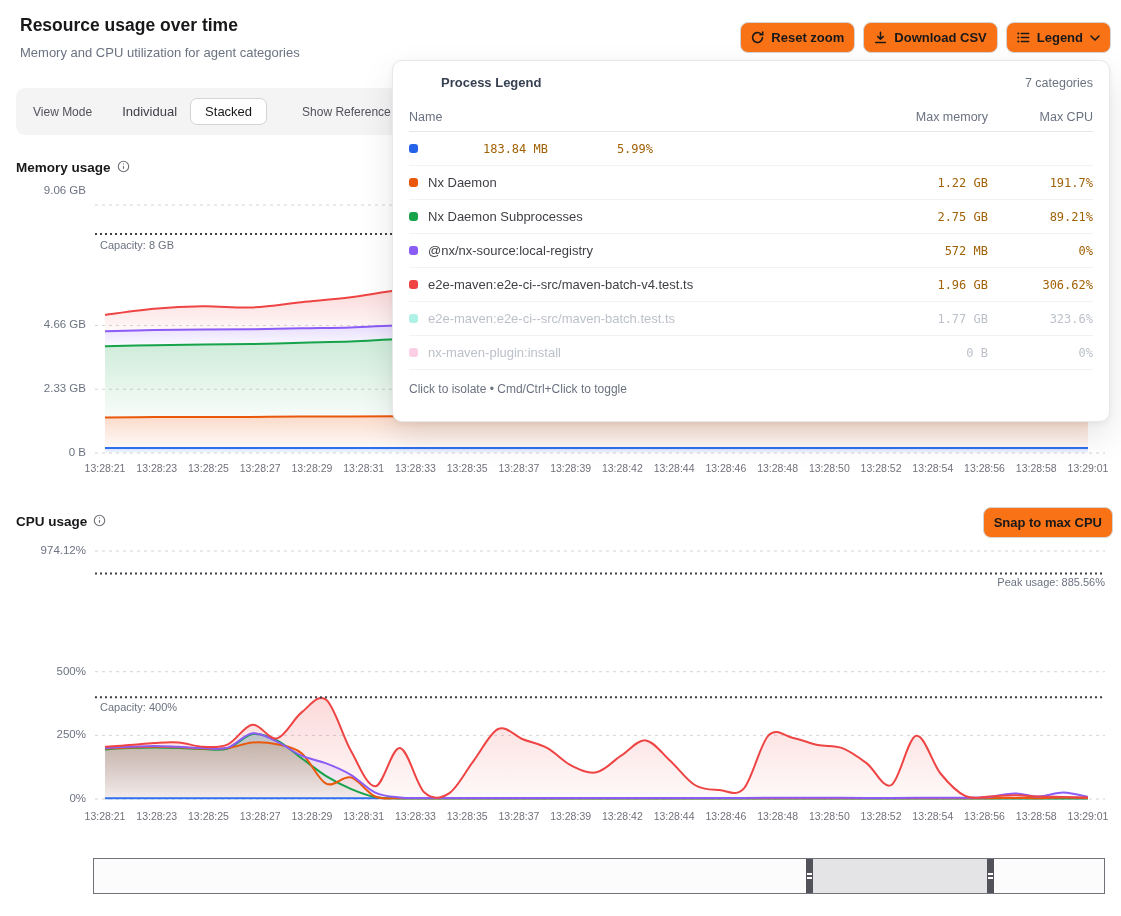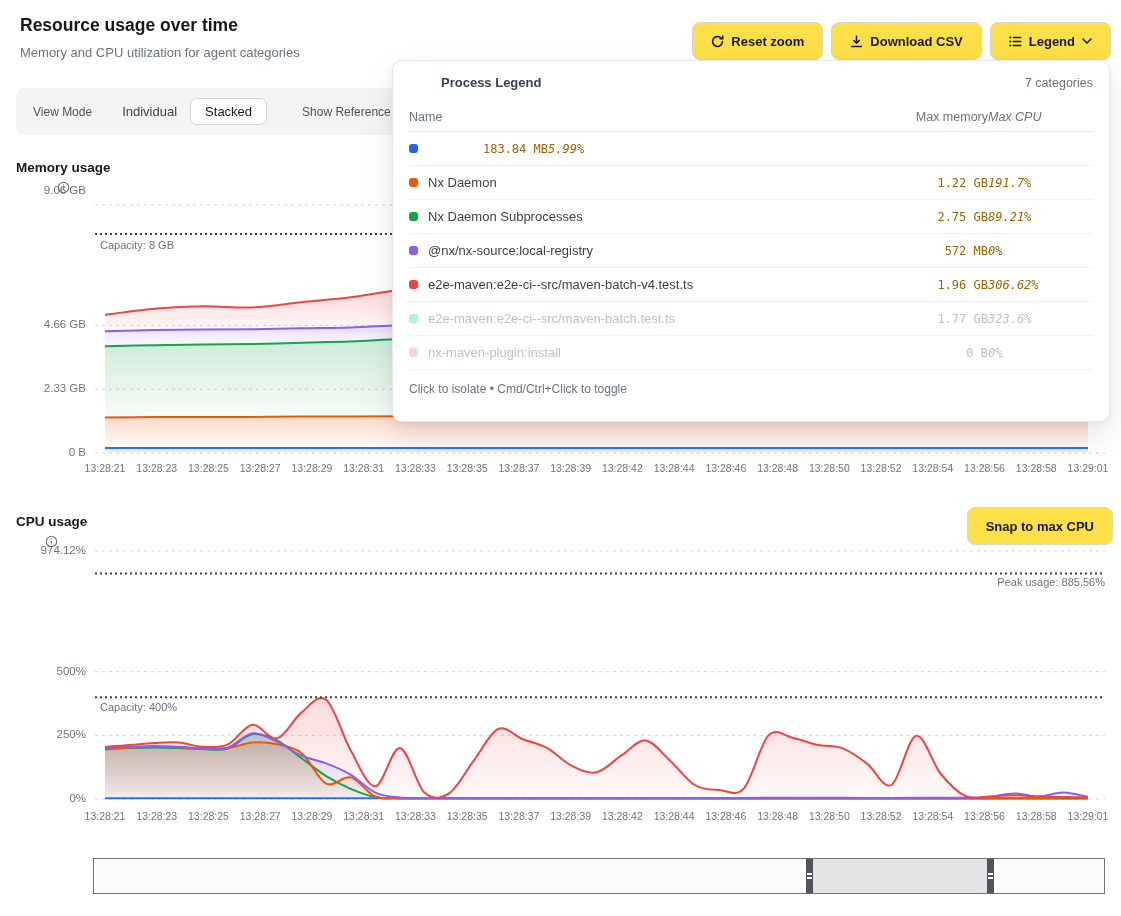--- a/index.html
+++ b/index.html
@@ -4,55 +4,55 @@
 <style>
   * { box-sizing: border-box; margin: 0; padding: 0; }
   body { background: #fff; font-family: "Liberation Sans", sans-serif; }
   .page { position: relative; width: 1121px; height: 916px; background: #fff; overflow: hidden; }
 
   
   .hdr-title { position: absolute; left: 20px; top: 15px; font-size: 17.5px; font-weight: 700; color: #18181b; }
   .hdr-sub { position: absolute; left: 20px; top: 45px; font-size: 13px; color: #6b7280; }
   .hdr-buttons { position: absolute; top: 22px; right: 10px; display: flex; gap: 8px; }
   .btn { display: inline-flex; align-items: center; gap: 7px; border: 1px solid #d4d4d8; border-radius: 8px;
-         background: #fde047; height: 38px; padding: 0 18px; font-size: 13px; font-weight: 600; color: #18181b; cursor: pointer; }
+         background: #f97316; height: 31px; padding: 0 10px; font-size: 13px; font-weight: 600; color: #18181b; cursor: pointer; }
   .btn svg { display: block; }
 
   
   .toolbar { position: absolute; left: 16px; top: 88px; width: 1089px; height: 47px; background: #f4f4f5;
              border-radius: 9px; display: flex; align-items: center; }
   .tb-label { font-size: 12px; color: #52525b; margin-left: 17px; }
   .tb-opt { font-size: 13px; color: #3f3f46; margin-left: 30px; cursor: pointer; }
   .tb-pill { font-size: 13px; color: #18181b; background: #fff; border: 1px solid #d4d4d8; border-radius: 7px;
              padding: 5px 14px; margin-left: 13px; cursor: pointer; }
   .tb-ref { font-size: 12px; color: #52525b; margin-left: 35px; white-space: nowrap; }
 
   
   .chart-title { position: absolute; font-size: 13.5px; font-weight: 700; color: #18181b;
-                 display: flex; align-items: center; gap: 6px; flex-direction: column; }
+                 display: flex; align-items: flex-start; gap: 6px; }
   .snap-btn { position: absolute; top: 507px; right: 8px; }
 
   .chart-svg { position: absolute; left: 95px; width: 1010px; height: 248px; overflow: visible; }
   .ytick { position: absolute; left: 0; width: 86px; text-align: right; font-size: 11.5px; color: #6b7280; }
   .xlabels { position: absolute; left: 95px; width: 1010px; height: 16px; }
   .xtick { position: absolute; width: 52px; text-align: center; font-size: 10.5px; color: #71717a; white-space: nowrap; }
   .ref-label { position: absolute; font-size: 11px; color: #6b7280; }
 
   
   .popup { position: absolute; left: 392px; top: 60px; width: 718px; height: 362px; background: #fff;
            border: 1px solid #e8e8ea; border-radius: 10px; box-shadow: 0 14px 34px rgba(0,0,0,.10), 0 2px 6px rgba(0,0,0,.05);
            z-index: 5; padding: 14px 16px 14px; }
   .popup-head { display: flex; justify-content: space-between; align-items: center; margin-bottom: 12px; padding-left: 32px; }
   .popup-title { font-size: 13px; font-weight: 700; color: #374151; }
   .popup-count { font-size: 12.5px; color: #6b7280; }
   .lcols { display: flex; align-items: center; height: 30px; border-bottom: 1px solid #e5e7eb;
            font-size: 12.5px; color: #6b7280; }
   .lcols .c-name { flex: 1; }
   .c-mem { width: 120px; text-align: right; }
-  .c-cpu { width: 105px; text-align: left; font-style: italic; }
+  .c-cpu { width: 105px; text-align: right; }
   .lrow { display: flex; align-items: center; height: 34px; border-bottom: 1px solid #f1f2f4; cursor: pointer; }
   .dot { width: 9px; height: 9px; border-radius: 3px; margin-right: 10px; flex: none; }
   .lname { flex: 1; font-size: 13px; color: #3f3f46; white-space: nowrap; overflow: hidden; }
   .lval { font-family: "DejaVu Sans Mono", "Liberation Mono", monospace; font-size: 12px; color: #a16207; }
   .lrow.disabled .lname, .lrow.disabled .lval { color: #bcc1c9; }
   .lrow.disabled .dot { opacity: .55; }
   .popup-foot { padding-top: 12px; font-size: 12px; color: #6b7280; }
 
   
   .brush { position: absolute; left: 93px; top: 858px; width: 1012px; height: 36px; background: #fcfcfd;

